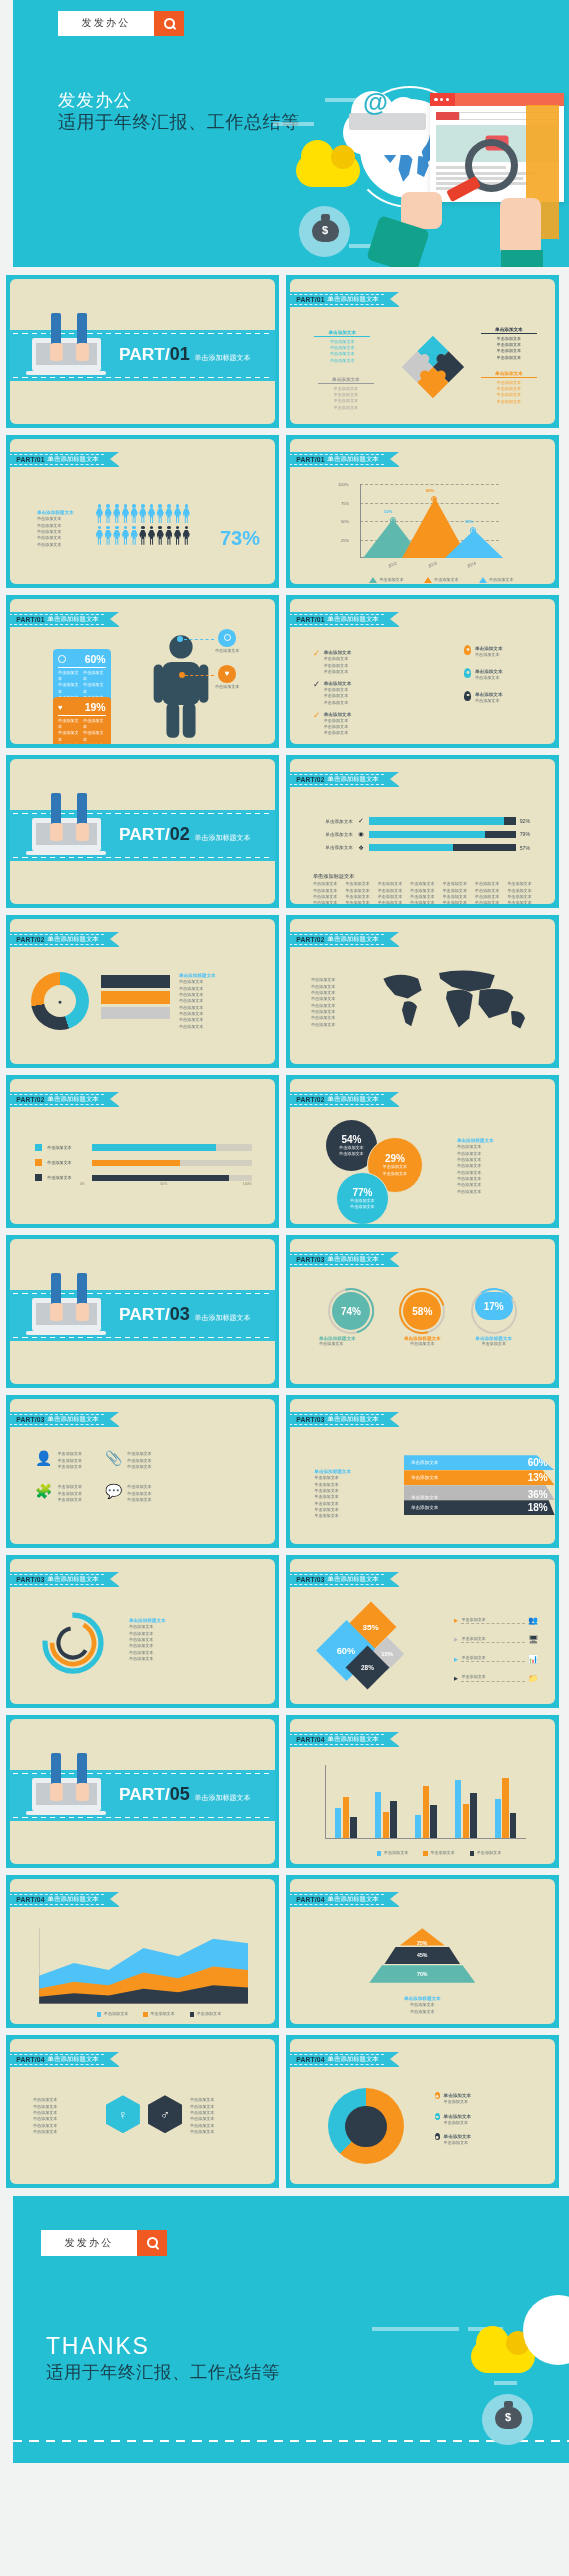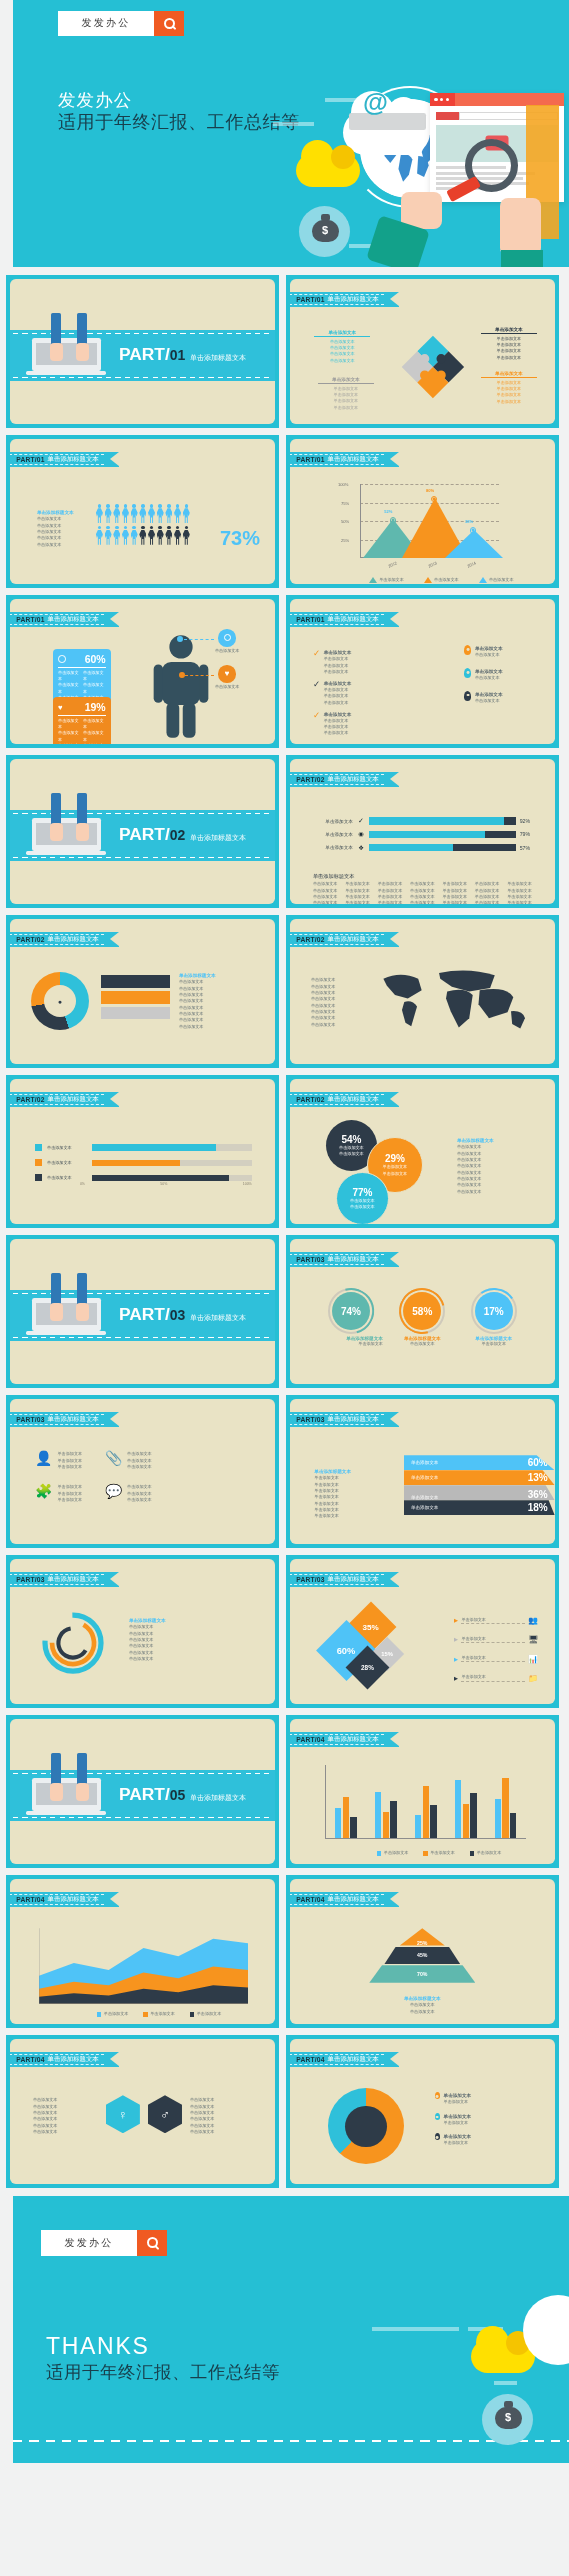--- a/index.html
+++ b/index.html
@@ -80,21 +80,21 @@
   .ph-t { font-size:4.6px; font-weight:bold; }
 
   
   .sect { background:#e9e3c5; }
   .sect .band { position:absolute; left:0; right:0; top:51px; height:51px; background:#2fc0da; }
   .sect .band:before,.sect .band:after{content:"";position:absolute;left:3.5px;right:3.5px;height:1.2px;
      background:repeating-linear-gradient(to right,#fff 0 5.2px,transparent 5.2px 9.3px);}
   .sect .band:before{top:2.9px;} .sect .band:after{bottom:2.9px;}
   .sect .ptxt { position:absolute; left:109px; top:65px; display:flex; align-items:baseline; }
   .sect .ptxt .a{color:#fff;font-size:17.4px;font-weight:bold;}
-  .sect .ptxt .b{color:#16333f;font-size:14px;font-weight:bold;}
+  .sect .ptxt .b{color:#16333f;font-size:18px;font-weight:bold;}
   .sect .ptxt .c{color:#fff;font-size:7px;margin-left:4.6px;}
   .laptop{position:absolute;left:22px;top:59px;width:69px;height:33px;background:#eceff1;border-radius:2.3px;}
   .laptop .kb{position:absolute;left:4.1px;top:5.2px;right:4.1px;bottom:5.8px;background:#c6cbcf;}
   .lbase{position:absolute;left:16.3px;top:92px;width:80px;height:3.5px;background:#eceff1;border-radius:1.7px;}
   .arm{position:absolute;width:10px;height:36px;background:#2f78b5;border-radius:1.7px;top:34px;}
   .palm{position:absolute;width:12.8px;height:17.4px;background:#f9cfb4;border-radius:4.1px;top:64px;}
 
   
   .people{display:flex;gap:1.7px;}
   .pfig{width:7px;}
@@ -819,21 +819,21 @@
       </div>
     </div>
 
     <div class="slide">
       <div class="inner">
         <div class="ribbon">
           <span class="rp">PART/03</span>
           <span class="rt">单击添加标题文本</span>
         </div>
         <div style="position:absolute;left:29px;right:29px;top:53px;display:flex;justify-content:space-between;">
-          <div style="text-align:right;width:64px;">
+          <div style="text-align:left;width:64px;">
             <div style="position:relative;width:38px;height:38px;margin:0 auto;">
               <div class="kpiring" style="border-color:#cfcabb;"></div>
               <div class="kpiring" style="border-color:#5fb8ae;border-right-color:transparent;border-bottom-color:transparent;transform:rotate(120deg);"></div>
               <div class="kpi" style="width:38px;height:38px;background:#5fb8ae;">74%</div>
             </div>
             <div class="ph-t" style="color:#5fb8ae;margin-top:5.8px;">单击添加标题文本</div>
             <div class="ph">单击添加文本</div>
           </div>
           <div style="text-align:center;width:64px;">
             <div style="position:relative;width:38px;height:38px;margin:0 auto;">
@@ -841,21 +841,21 @@
               <div class="kpiring" style="border-color:#f7941e;border-right-color:transparent;transform:rotate(30deg);"></div>
               <div class="kpi" style="width:38px;height:38px;background:#f7941e;">58%</div>
             </div>
             <div class="ph-t" style="color:#f7941e;margin-top:5.8px;">单击添加标题文本</div>
             <div class="ph">单击添加文本</div>
           </div>
           <div style="text-align:center;width:64px;">
             <div style="position:relative;width:38px;height:38px;margin:0 auto;">
               <div class="kpiring" style="border-color:#cfcabb;"></div>
               <div class="kpiring" style="border-color:#4fc3f7;border-right-color:transparent;border-bottom-color:transparent;border-left-color:transparent;transform:rotate(10deg);"></div>
-              <div class="kpi" style="width:38px;height:38px;background:#4fc3f7;">17%</div>
+              <div class="kpi" style="width:38px;height:28px;background:#4fc3f7;border-radius:18px;">17%</div>
             </div>
             <div class="ph-t" style="color:#4fc3f7;margin-top:5.8px;">单击添加标题文本</div>
             <div class="ph">单击添加文本</div>
           </div>
         </div>
       </div>
     </div>
 
     <div class="slide">
       <div class="inner">

